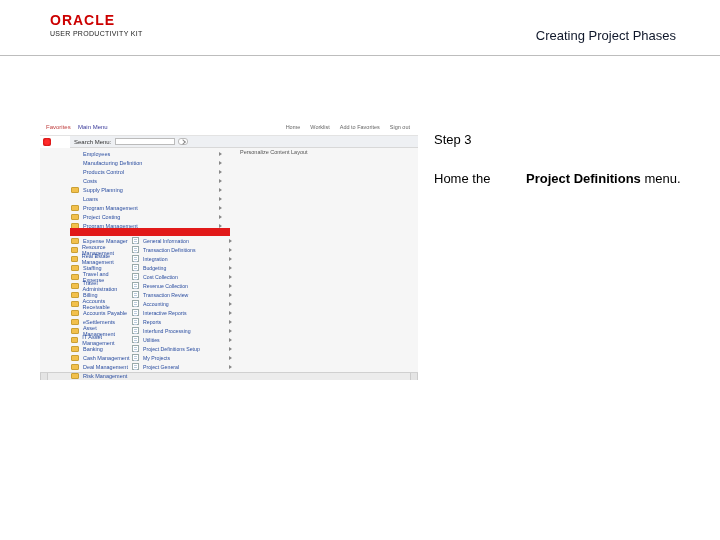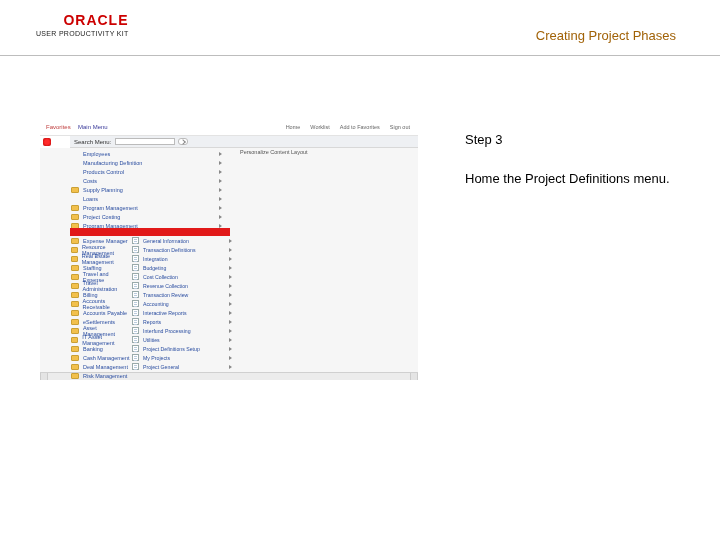--- a/index.html
+++ b/index.html
@@ -1,26 +1,26 @@
 <!DOCTYPE html>
 <html><head>
 <meta charset="utf-8">
 <style>
   * { box-sizing: border-box; margin: 0; padding: 0; }
   html, body { width: 720px; height: 540px; font-family: Arial, Helvetica, sans-serif; background: #fff; color: #000; }
 
   
   .hdr { position: relative; height: 56px; border-bottom: 1px solid #bdbdbd; }
-  .logo { position: absolute; left: 36px; top: 12px; text-align: right; }
+  .logo { position: absolute; left: 50px; top: 12px; }
   .logo-o { font: bold 14px Arial; letter-spacing: 1px; color: #c00; }
   .logo-sub { font: 7px Arial; letter-spacing: 0.3px; color: #222; margin-top: 2px; }
-  .page-title { position: absolute; right: 44px; top: 28px; font: 13px Arial; color: #a16207; }
+  .page-title { position: absolute; right: 44px; top: 28px; font: 13px Arial; color: #0f172a; }
 
   
-  .body { display: flex; gap: 31px; }
+  .body { display: flex; }
   .left { width: 418px; padding: 66px 0 0 40px; }
   .right { width: 302px; padding: 76px 20px 0 16px; }
 
   
   .shot { width: 378px; height: 258px; background: #f6f6f6; position: relative; overflow: hidden; }
   .shot-top { position: absolute; left: 0; top: 0; right: 0; height: 14px; background: #fff; border-bottom: 1px solid #e3e3e3; }
   .fav { position: absolute; left: 6px; top: 2px; font: 6px Arial; color: #c04040; }
   .mm  { position: absolute; left: 38px; top: 2px; font: 6px Arial; color: #3a3a9a; }
   .tn-r { position: absolute; right: 8px; top: 2px; font: 5.5px Arial; color: #666; display: flex; gap: 10px; }
 
@@ -50,21 +50,21 @@
   .sub-text { font:5.2px Arial; color:#2a4da0; filter: blur(0.4px); }
 
   .scroll-h { position:absolute; left:0; right:0; bottom:0; height:8px; background:#ececec; border-top:1px solid #d0d0d0; }
   .scroll-h .btn { position:absolute; top:0; width:8px; height:8px; background:#e4e4e4; border-left:1px solid #ccc; border-right:1px solid #ccc; }
   .scroll-h .btn.l { left:0; }
   .scroll-h .btn.r { right:0; }
 
   
   .step { font: 13px Arial; margin-bottom: 24px; }
   .instr { font: 13px Arial; line-height: 1.3; }
-  .instr b { font-weight: normal; }
+  .instr b { font-weight: bold; margin-left: 32px; }
 </style>
 </head>
 <body>
 
 <div class="hdr">
   <div class="logo">
     <div class="logo-o">ORACLE</div>
     <div class="logo-sub">USER PRODUCTIVITY KIT</div>
   </div>
   <div class="page-title">Creating Project Phases</div>

